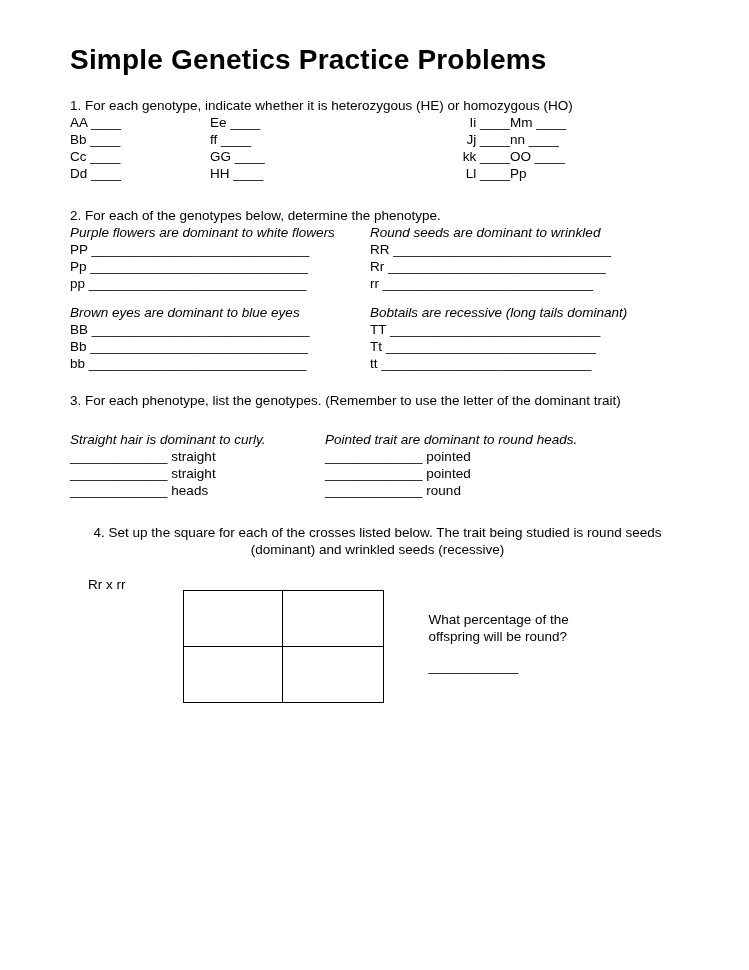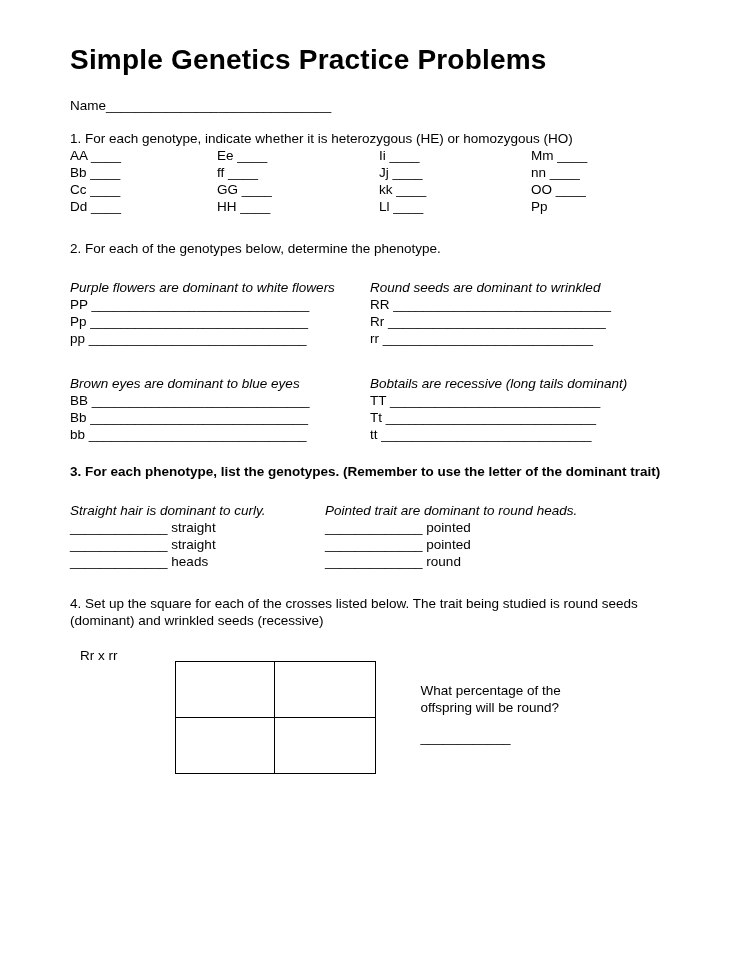--- a/index.html
+++ b/index.html
@@ -21,51 +21,51 @@
     letter-spacing: 0.2px;
   }
   .line { line-height: 17px; }
 
   .name-line { margin-bottom: 16px; }
 
   .prompt { line-height: 17px; }
 
   
   .q1-prompt { }
-  .q1-grid { display: flex; margin-bottom: 25px; gap: 7px; }
+  .q1-grid { display: flex; margin-bottom: 25px; }
   .q1-col { line-height: 17px; }
   .q1-col.c1 { width: 140px; }
   .q1-col.c2 { width: 155px; }
-  .q1-col.c3 { width: 145px; }
+  .q1-col.c3 { width: 145px; text-align: right; }
   .q1-col.c4 { width: auto; }
 
   
-  .q2-prompt { margin-bottom: 22px; }
+  .q2-prompt { }
   .pheno-grid {
     display: grid;
     grid-template-columns: 300px 1fr;
-    row-gap: 28px;
+    row-gap: 12px;
     margin-bottom: 20px;
   }
   .pheno-block { line-height: 17px; }
   .italic { font-style: italic; }
 
   
-  .q3-prompt { margin-bottom: 22px; font-weight: bold; }
+  .q3-prompt { margin-bottom: 22px; }
   .q3-grid {
     display: grid;
     grid-template-columns: 255px 1fr;
     margin-bottom: 26px;
   }
   .q3-block { line-height: 17px; }
 
   
-  .q4-prompt { max-width: 615px; line-height: 16.5px; margin-bottom: 18px; }
+  .q4-prompt { max-width: 615px; line-height: 16.5px; margin-bottom: 18px; text-align: center; }
   .q4-row { display: flex; align-items: flex-start; }
-  .cross-label { margin-left: 10px; line-height: 17px; }
+  .cross-label { margin-left: 18px; line-height: 17px; }
   .punnett {
     margin-left: 57px;
     margin-top: 14px;
     width: 201px;
     height: 113px;
     border: 1px solid #000;
     display: grid;
     grid-template-columns: 1fr 1fr;
     grid-template-rows: 1fr 1fr;
     background: #fff;
@@ -81,21 +81,20 @@
   }
   .answer-blank { margin-top: 13px; line-height: 17px; }
 </style>
 </head>
 <body>
 
 <div class="page">
 
   <div class="title">Simple Genetics Practice Problems</div>
 
-  <div class="line name-line">Name______________________________</div>
 
   <div class="prompt q1-prompt">1. For each genotype, indicate whether it is heterozygous (HE) or homozygous (HO)</div>
 
   <div class="q1-grid">
     <div class="q1-col c1">
       <div class="line">AA ____</div>
       <div class="line">Bb ____</div>
       <div class="line">Cc ____</div>
       <div class="line">Dd ____</div>
     </div>

